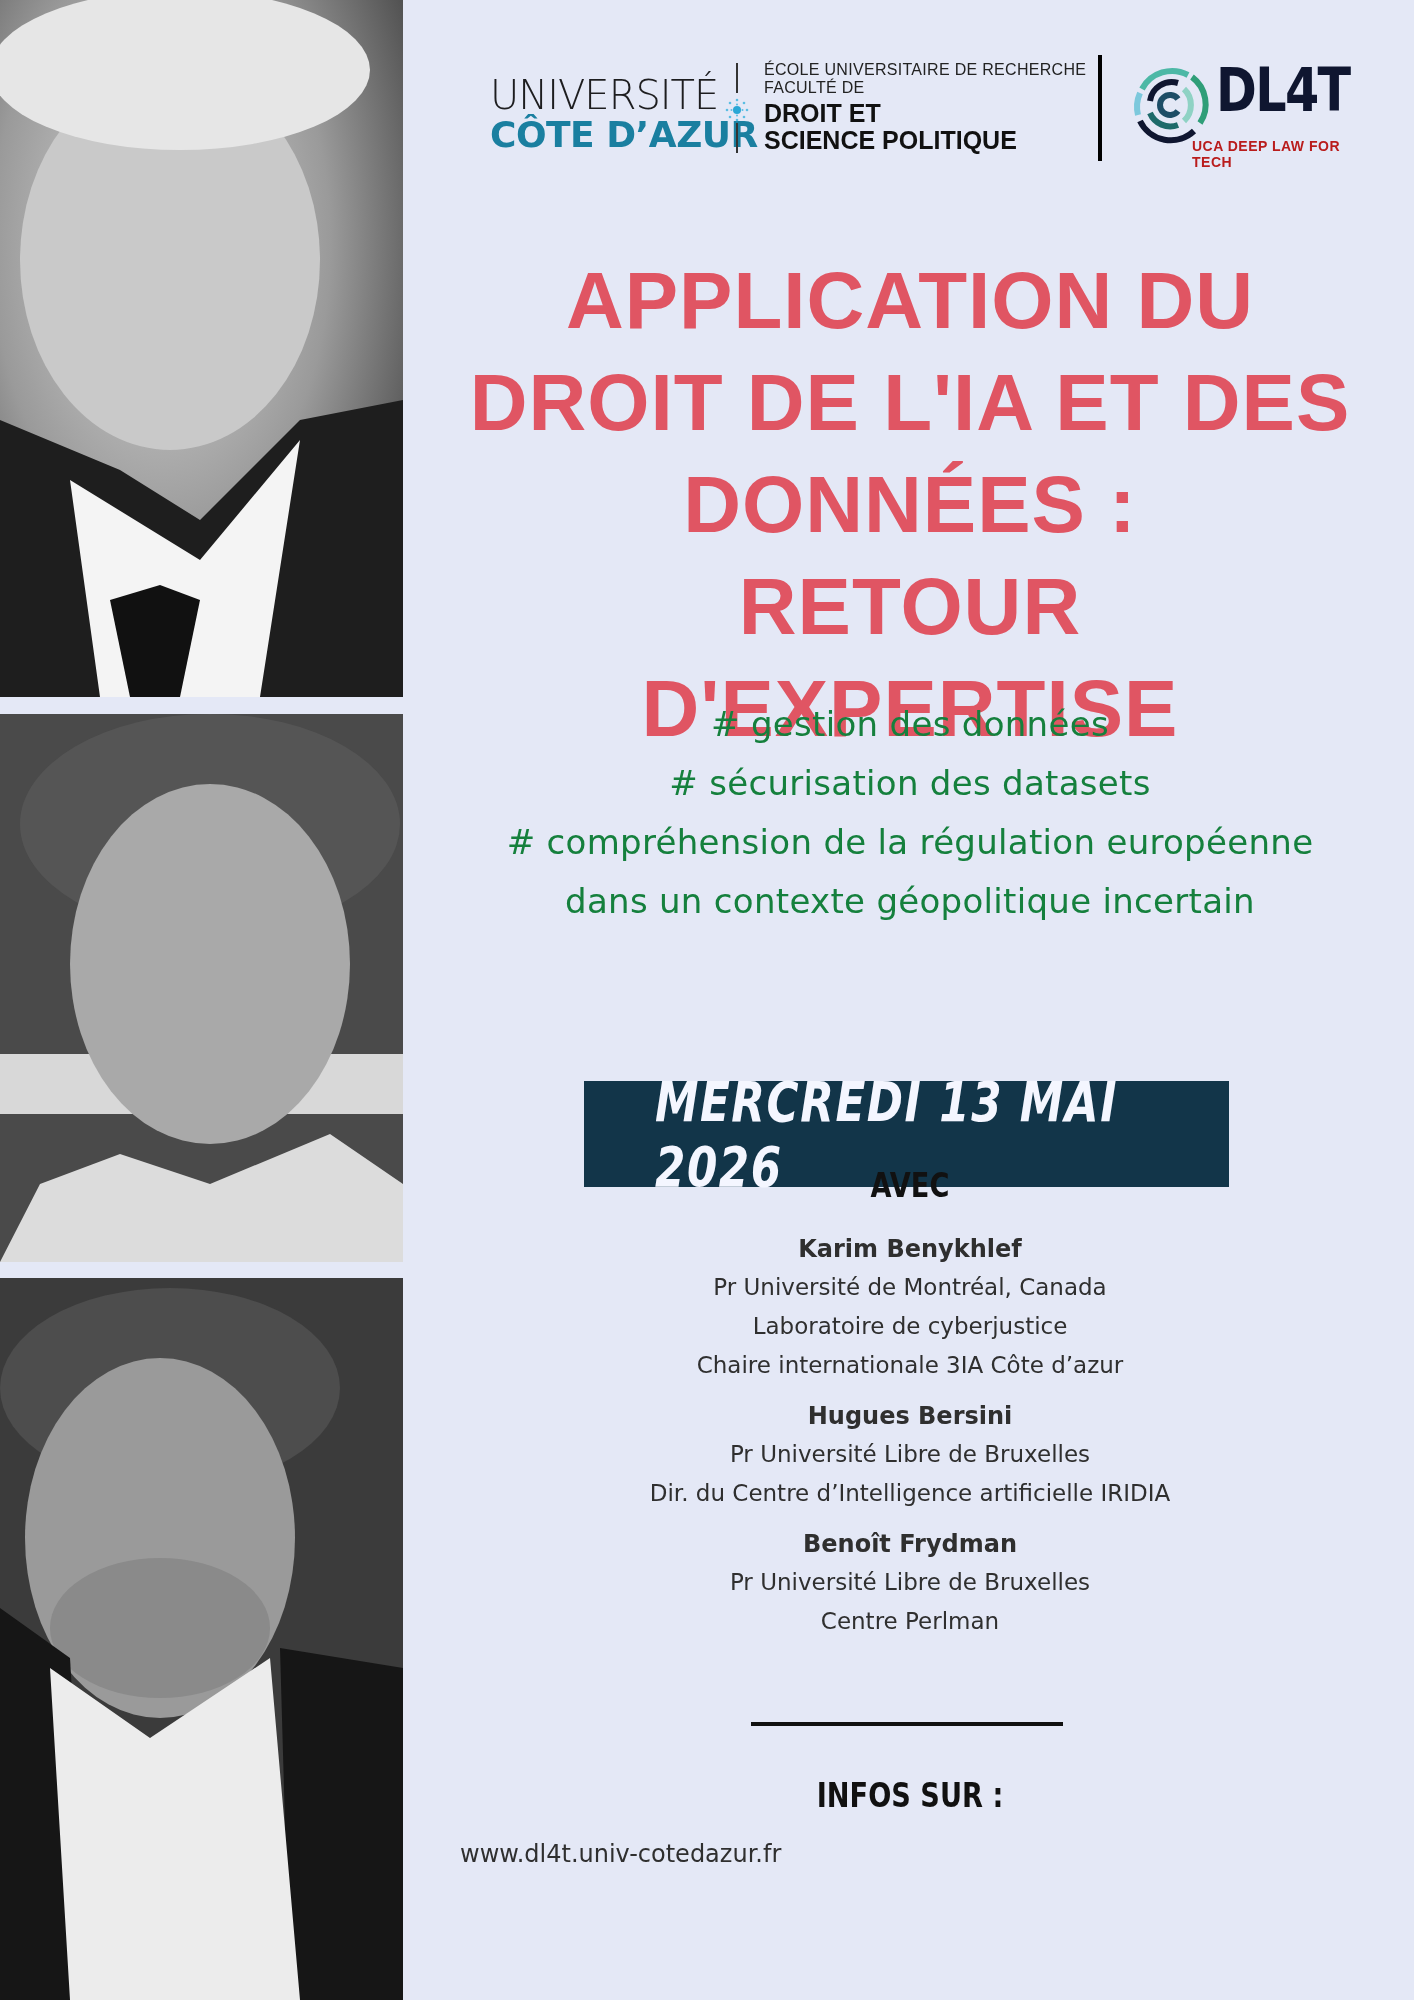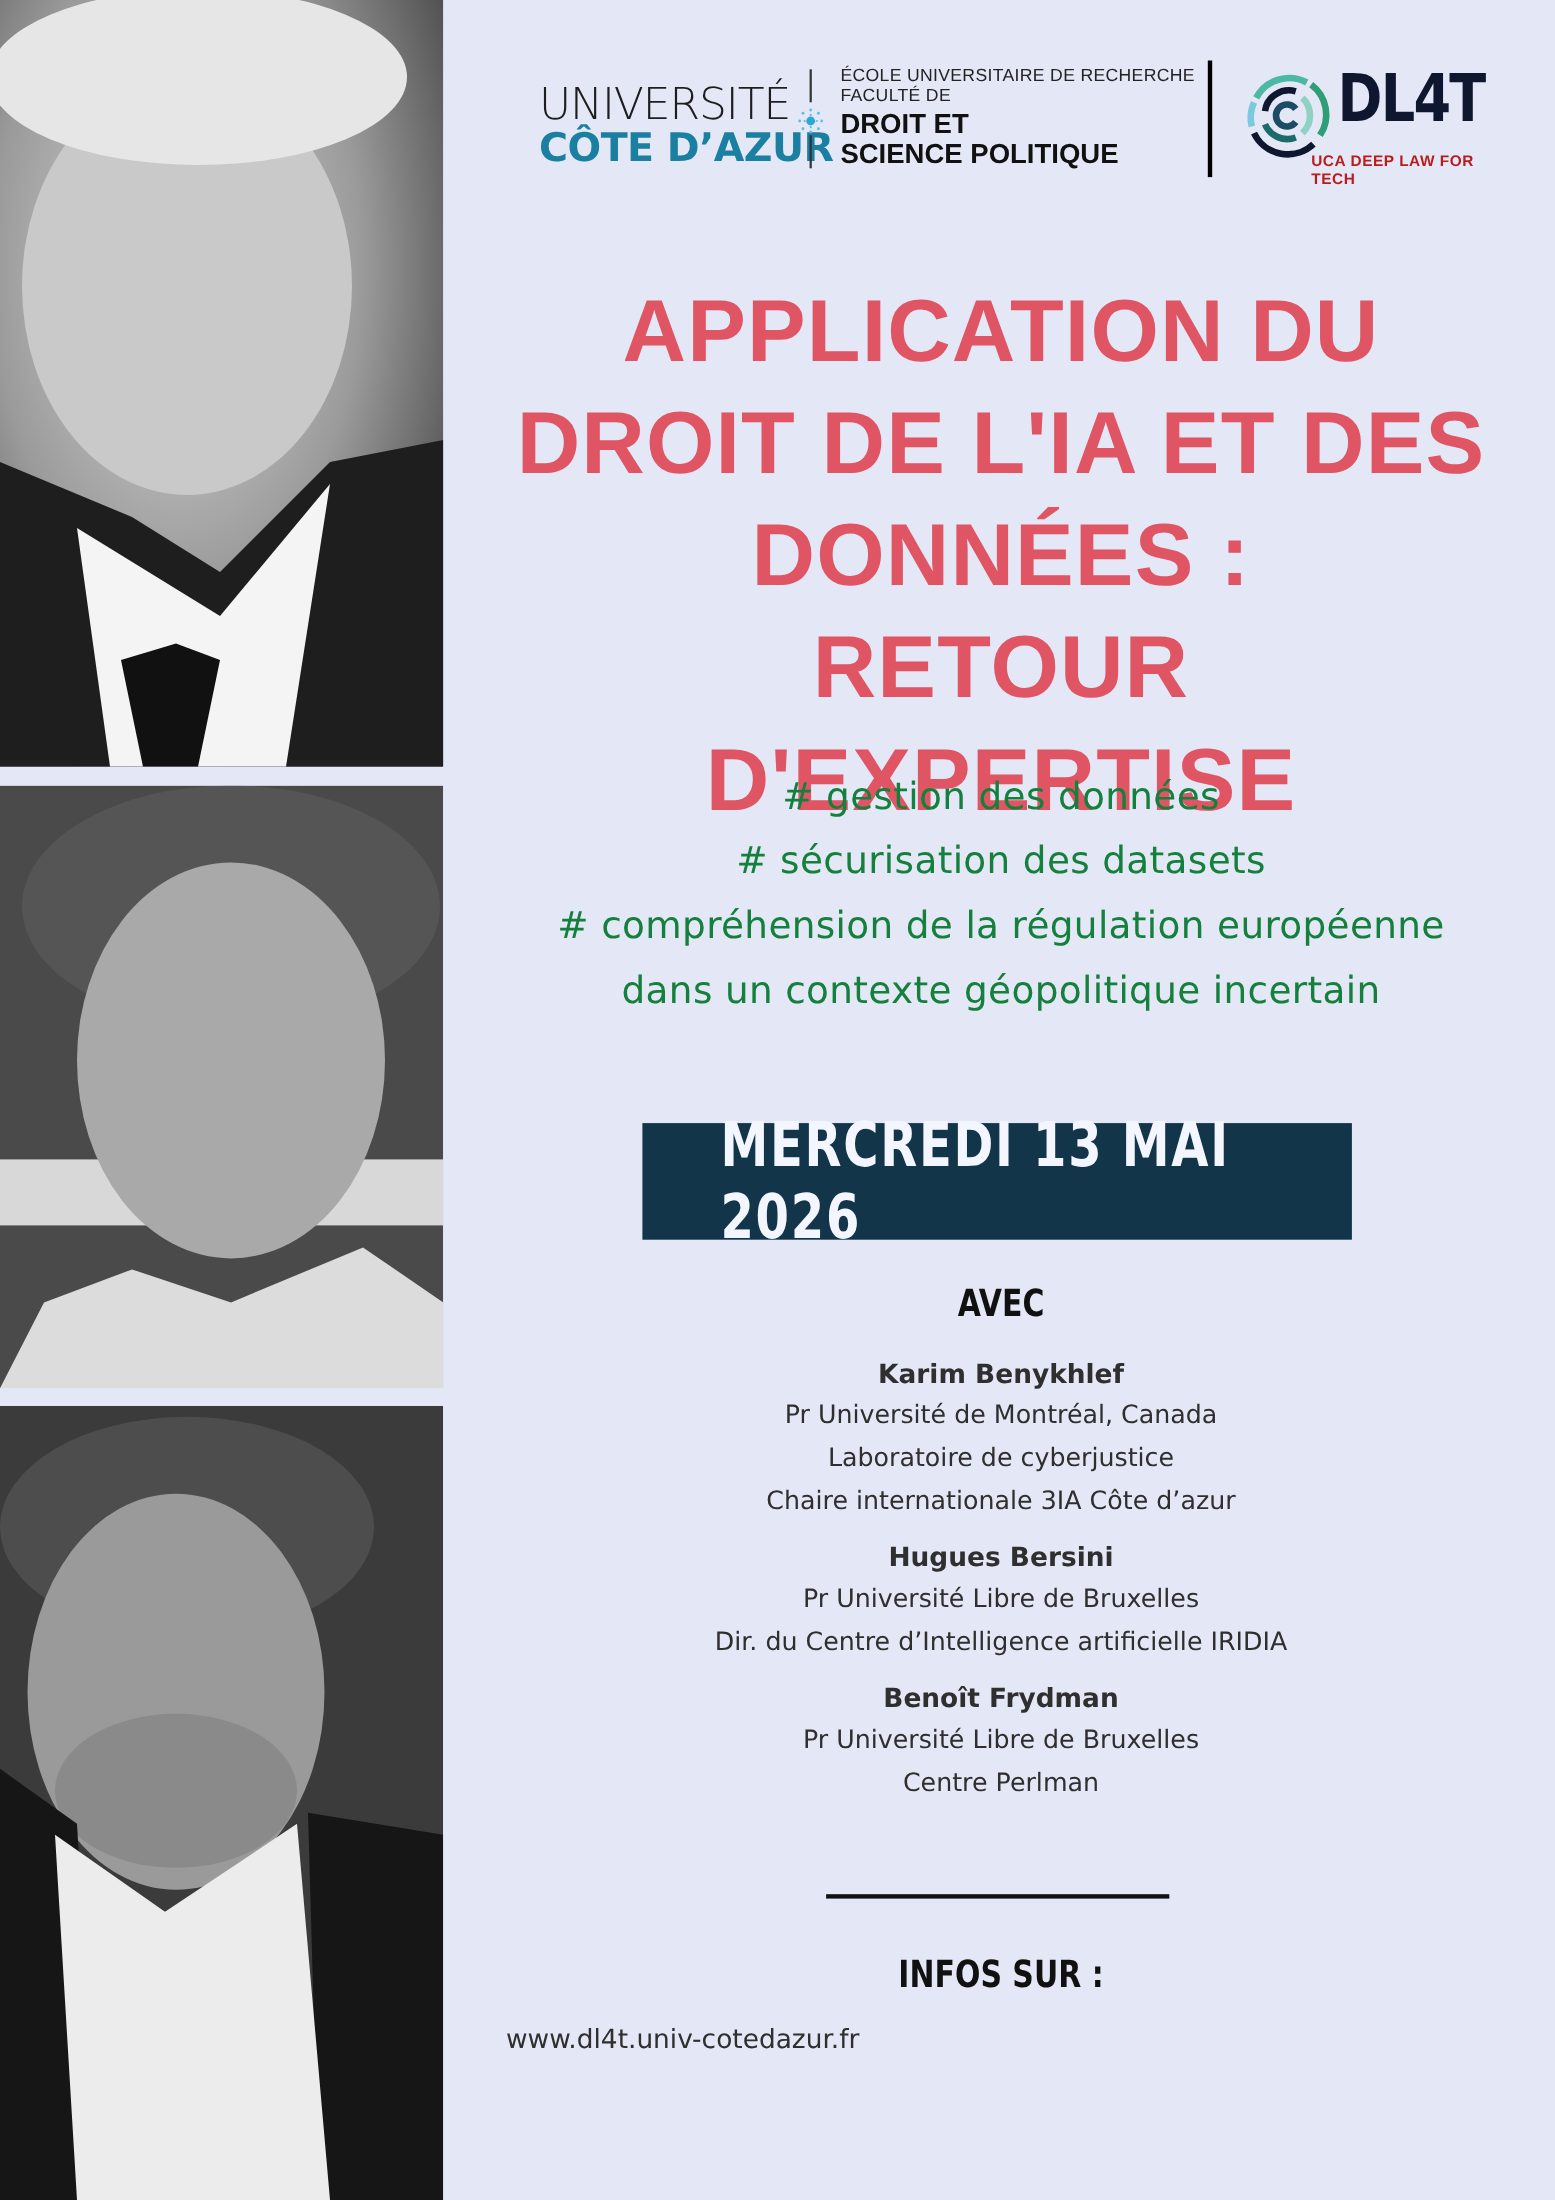--- a/index.html
+++ b/index.html
@@ -20,21 +20,21 @@
   .faculty { position:absolute; left:274px; top:6px; }
   .faculty .small { font-size:16px; color:#222; line-height:18px; letter-spacing:0.3px; }
   .faculty .big { font-weight:bold; font-size:25px; color:#111; line-height:27px; margin-top:3px; }
   .vbar { position:absolute; left:608px; top:0; width:4px; height:106px; background:#000; }
   .dl4t { position:absolute; left:638px; top:4px; width:240px; height:100px;text-decoration:underline; }
   .dl4t .word { position:absolute; left:88px; top:-4px; font-family:"DejaVu Sans", sans-serif; font-weight:bold; font-size:60px; color:#0f1630; letter-spacing:-2px; transform:scaleX(0.82); transform-origin:left top; }
   .dl4t .tag { position:absolute; left:64px; top:79px; font-size:14px; color:#b91c1c; font-weight:bold; letter-spacing:0.5px; }
 
   .title { position:absolute; left:460px; width:900px; top:250px; text-align:center; color:#e05563; font-family:"Liberation Sans", sans-serif; font-weight:bold; font-size:80px; line-height:102px; letter-spacing:1px; }
   .tags { position:absolute; left:460px; width:900px; top:695px; text-align:center; font-family:"DejaVu Sans", sans-serif; font-size:34px; line-height:59px; color:#15803d; font-weight:normal; letter-spacing:0.3px; }
-  .datebox { position:absolute; left:584px; top:1021px; width:645px; height:106px; background:#123549; display:flex; align-items:center; justify-content:center; }
+  .datebox { position:absolute; left:584px; top:1081px; width:645px; height:106px; background:#123549; display:flex; align-items:center; justify-content:center;font-style:italic; }
   .datebox span { color:#f4f6ff; font-family:"DejaVu Sans", sans-serif; font-weight:bold; font-size:56px; transform:scaleX(0.78); letter-spacing:2px; }
   .avec { position:absolute; left:460px; width:900px; top:1165px; text-align:center; font-family:"DejaVu Sans", sans-serif; font-weight:bold; font-size:34px; transform:scaleX(0.8); color:#111; }
   .speakers { position:absolute; left:460px; width:900px; top:1230px; text-align:center; color:#2f2f2f; font-family:"DejaVu Sans", sans-serif; }
   .speaker { margin-bottom:12px; }
   .speaker .name { font-weight:bold; font-size:24px; line-height:38px; }
   .speaker .line { font-size:23px; line-height:39px; }
   .rule { position:absolute; left:751px; top:1722px; width:312px; height:4px; background:#111; }
   .infos { position:absolute; left:460px; width:900px; top:1775px; text-align:center; font-family:"DejaVu Sans", sans-serif; font-weight:bold; font-size:34px; transform:scaleX(0.8); color:#111; }
   .url { position:absolute; left:460px; width:900px; top:1840px; text-align:left; font-family:"DejaVu Sans", sans-serif; font-size:24px; color:#2f2f2f; }
 </style>

